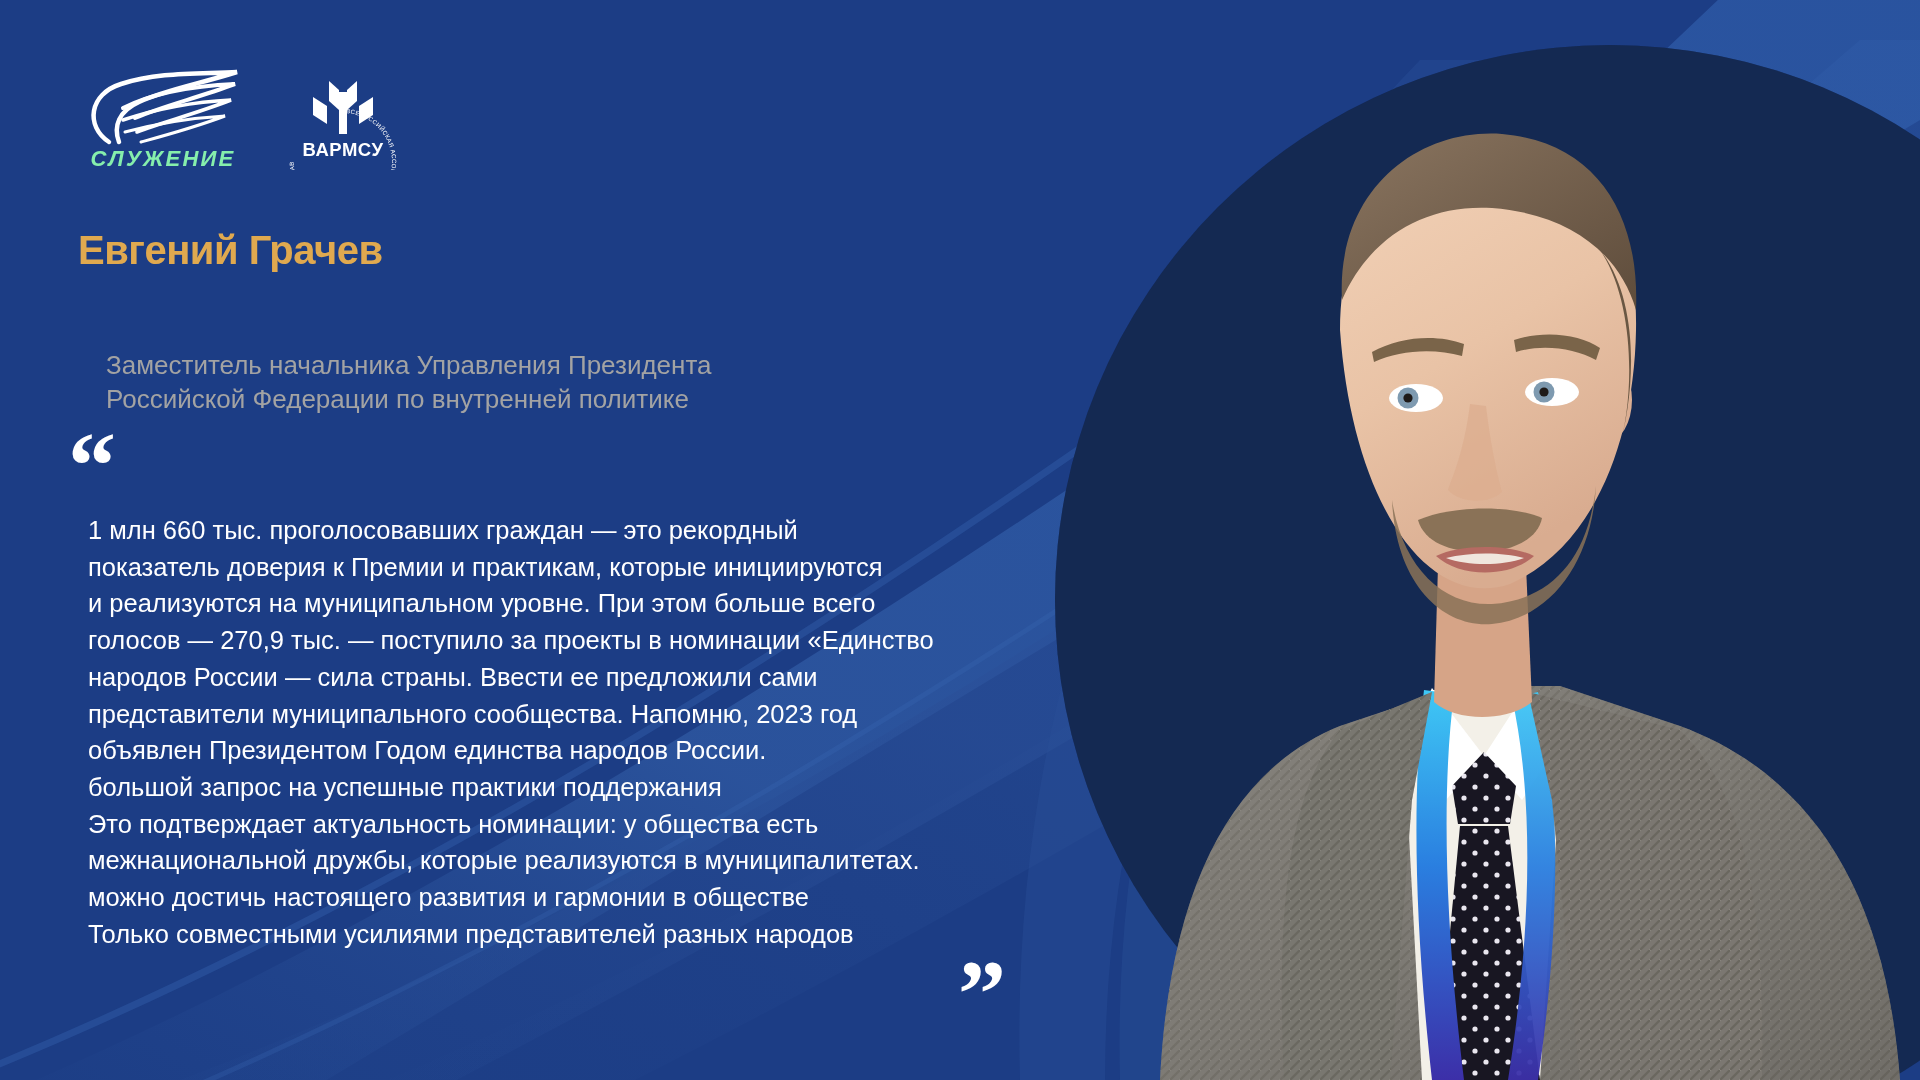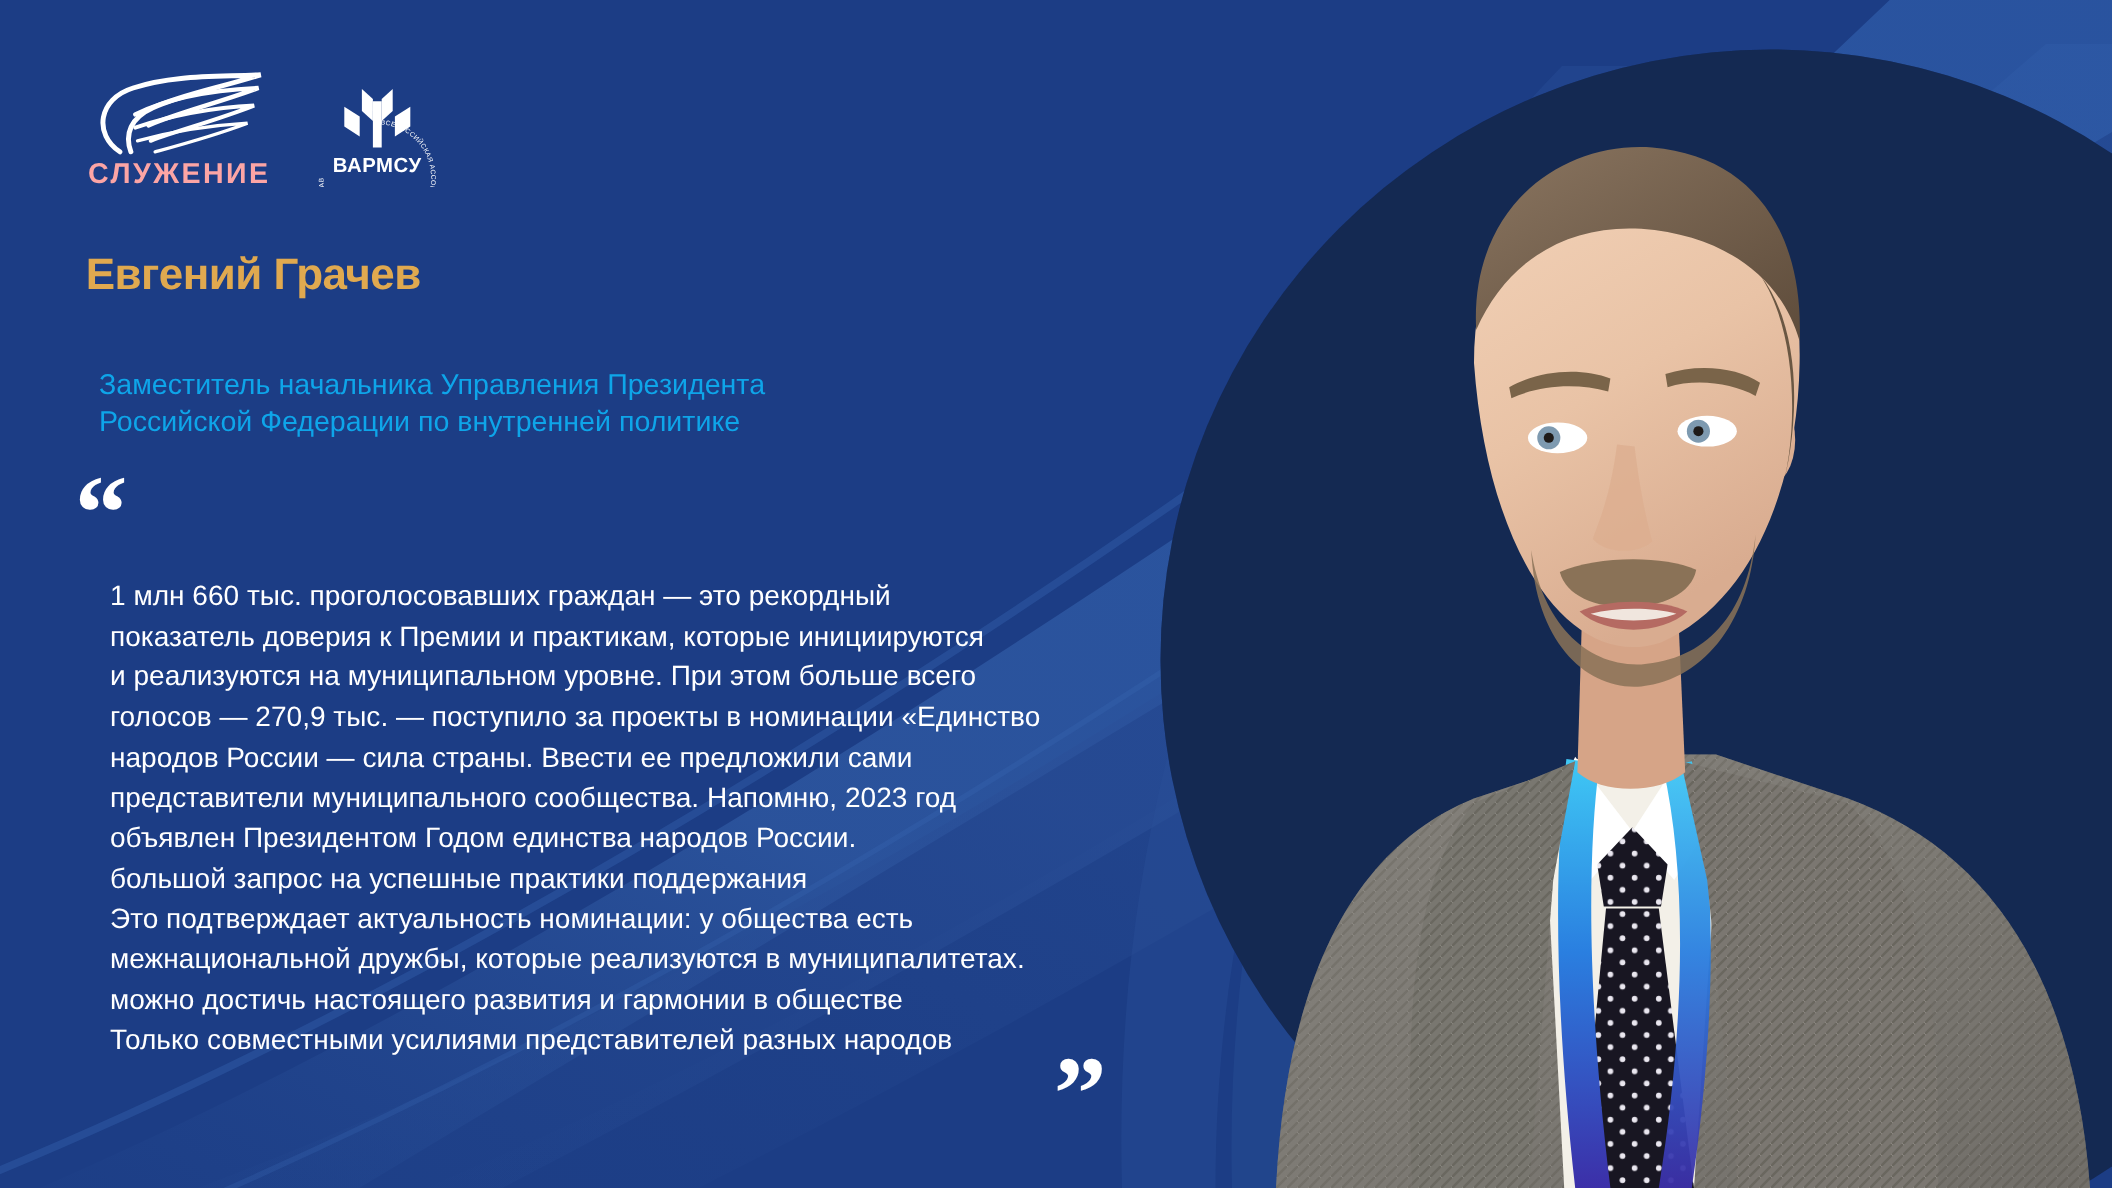--- a/index.html
+++ b/index.html
@@ -15,55 +15,55 @@
   
   .bg-layer{position:absolute;inset:0;overflow:hidden;}
   .bg-svg{position:absolute;top:0;left:0;width:1920px;height:1080px;display:block;}
 
   
   .logo-row{position:absolute;left:78px;top:48px;display:flex;align-items:flex-end;gap:34px;}
 
   .logo-sluzhenie{display:flex;flex-direction:column;align-items:center;width:170px;}
   .logo-sluzhenie .mark{width:168px;height:78px;display:block;}
   .logo-sluzhenie .wordmark{
-    color:#fca5a5;font-size:26px;font-weight:700;letter-spacing:2.2px;
-    margin-top:2px;line-height:1;white-space:nowrap;
+    color:#86efac;font-size:22px;font-weight:700;letter-spacing:2.2px;
+    margin-top:2px;line-height:1;white-space:nowrap;font-style:italic;
   }
 
   .logo-varmsu{position:relative;width:122px;height:122px;}
   .logo-varmsu svg{display:block;width:122px;height:122px;}
 
   
   .name{
     position:absolute;left:78px;top:230px;
     color:#e0a94f;font-size:40px;font-weight:700;line-height:1.02;
     letter-spacing:-0.5px;white-space:nowrap;margin:0;
   }
   .role{
     position:absolute;left:90px;top:332px;width:900px;
-    color:#0ea5e9;font-size:26px;font-weight:400;line-height:1.32;margin:0;
+    color:#a3a3a3;font-size:26px;font-weight:400;line-height:1.32;margin:16px;
   }
   .role .role-line{display:block;}
 
   
   .quote-open{
     position:absolute;left:68px;top:432px;
     color:#ffffff;font-size:96px;font-weight:700;line-height:0.7;
     font-family:"Liberation Serif","DejaVu Serif",serif;
     user-select:none;
   }
   .quote-close{
     position:absolute;left:958px;top:960px;
     color:#ffffff;font-size:96px;font-weight:700;line-height:0.7;
     font-family:"Liberation Serif","DejaVu Serif",serif;
     user-select:none;
   }
   .quote-body{
     position:absolute;left:88px;top:512px;width:1030px;
-    color:#ffffff;font-size:25.5px;font-weight:400;line-height:1.44;margin:12px;
+    color:#ffffff;font-size:25.5px;font-weight:400;line-height:1.44;margin:0;
   }
   .quote-body .q-line{display:block;white-space:nowrap;}
 
   
   .portrait-wrap{
     position:absolute;right:0;bottom:0;width:880px;height:1080px;overflow:hidden;
   }
   .portrait-svg{position:absolute;right:0;bottom:0;width:880px;height:1080px;}
 </style>
 </head>

